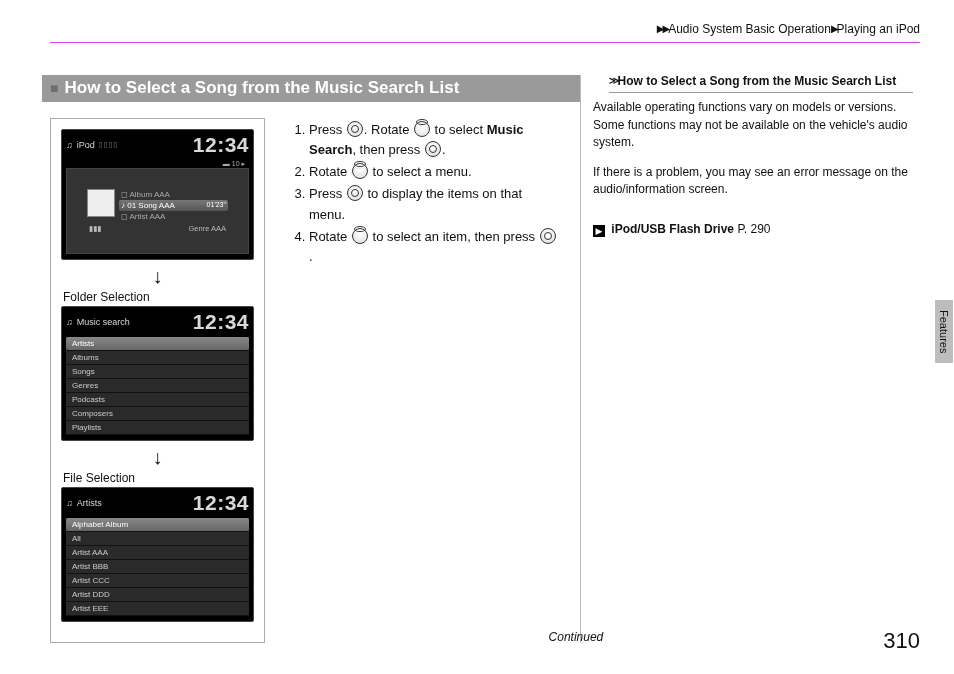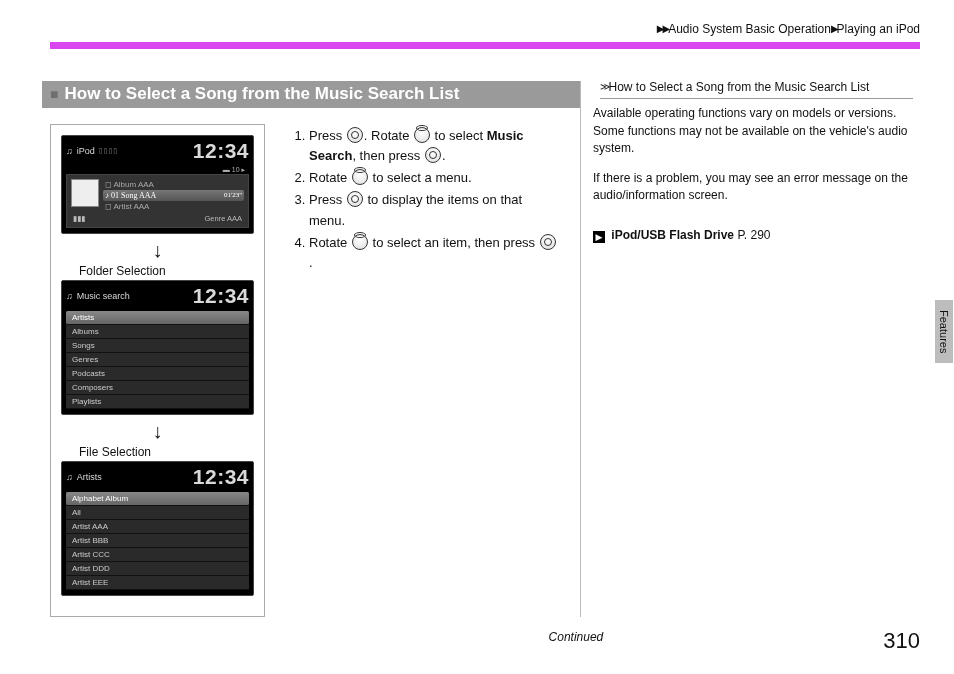--- a/index.html
+++ b/index.html
@@ -16,21 +16,21 @@
   .page {
     position: absolute;
     left: 50px;
     top: 22px;
     width: 870px;
   }
   .breadcrumb {
     text-align: right;
     font-size: 12px;
     padding-bottom: 6px;
-    border-bottom: 7px solid #d946ef;
+    border-bottom: 1px solid #d946ef;
   }
   .breadcrumb .tri {
     font-size: 10px;
     letter-spacing: -2px;
     vertical-align: 1px;
   }
   .content-row {
     display: flex;
     margin-top: 32px;
   }
@@ -87,28 +87,27 @@
     align-items: center;
     margin-bottom: 3px;
     font-size: 9px;
   }
   .screen-header .left { display:flex; align-items:center; gap:4px; }
   .note-icon { font-size: 9px; }
   .clock { font-size: 21px; font-weight: bold; letter-spacing: 0.5px; }
   .screen-body-1 {
     background: #333;
     border: 1px solid #444;
-    padding: 4px;
+    padding: 20px;
   }
   .track-row { font-size: 8px; padding: 1px 2px; }
   .track-row.hl {
     background: linear-gradient(#777,#555);
     color: #fff;
     border-radius: 2px;
-    font-family: Liberation Serif, serif;
   }
   .thumb {
     width: 26px; height: 26px; background:#eee; border:1px solid #888;
     display:inline-block; vertical-align: top; margin-right:4px;
   }
   .row-flex { display:flex; }
   .list {
     background:#2a2a2a;
     margin-top:2px;
   }
@@ -118,21 +117,21 @@
     border-bottom: 1px solid #111;
     color:#ccc;
   }
   .list .item.sel {
     background: linear-gradient(#888,#666);
     color:#fff;
     border-radius: 2px;
   }
   .caption {
     font-size: 12px;
-    margin: 4px 0 2px 18px;
+    margin: 4px 0 2px 2px;
   }
   .arrow-down {
     text-align: center;
     font-size: 20px;
     line-height: 1;
     margin: -2px 0 2px 0;
   }
   ol.steps {
     margin: 8px;
     padding-left: 18px;
@@ -149,24 +148,24 @@
   .knob.small::after{
     content:""; position:absolute; width:6px; height:6px; border:1px solid #333;
     border-radius:50%; left:3px; top:3px;
   }
   .knob.ring::before{
     content:""; position:absolute; width:10px; height:4px; border:1px solid #333;
     border-radius:6px/3px; left:1px; top:-3px;
   }
   .side-heading {
     font-size: 12px;
-    font-weight: normal;
+    font-weight: bold;
     border-bottom: 1px solid #999;
     padding-bottom: 2px;
-    margin: -2px 0 6px 7px;
+    margin: -2px 0 6px 16px;
   }
   .side-heading .dbl { font-size:10px; letter-spacing:-2px; vertical-align:1px;}
   .ref-link {
     font-size: 12px;
     margin-top: 23px;
   }
   .ref-link .box {
     display:inline-block; width:12px; height:12px; background:#000; color:#fff;
     font-size:9px; text-align:center; line-height:12px; vertical-align:-1px;
     margin-right:3px;

